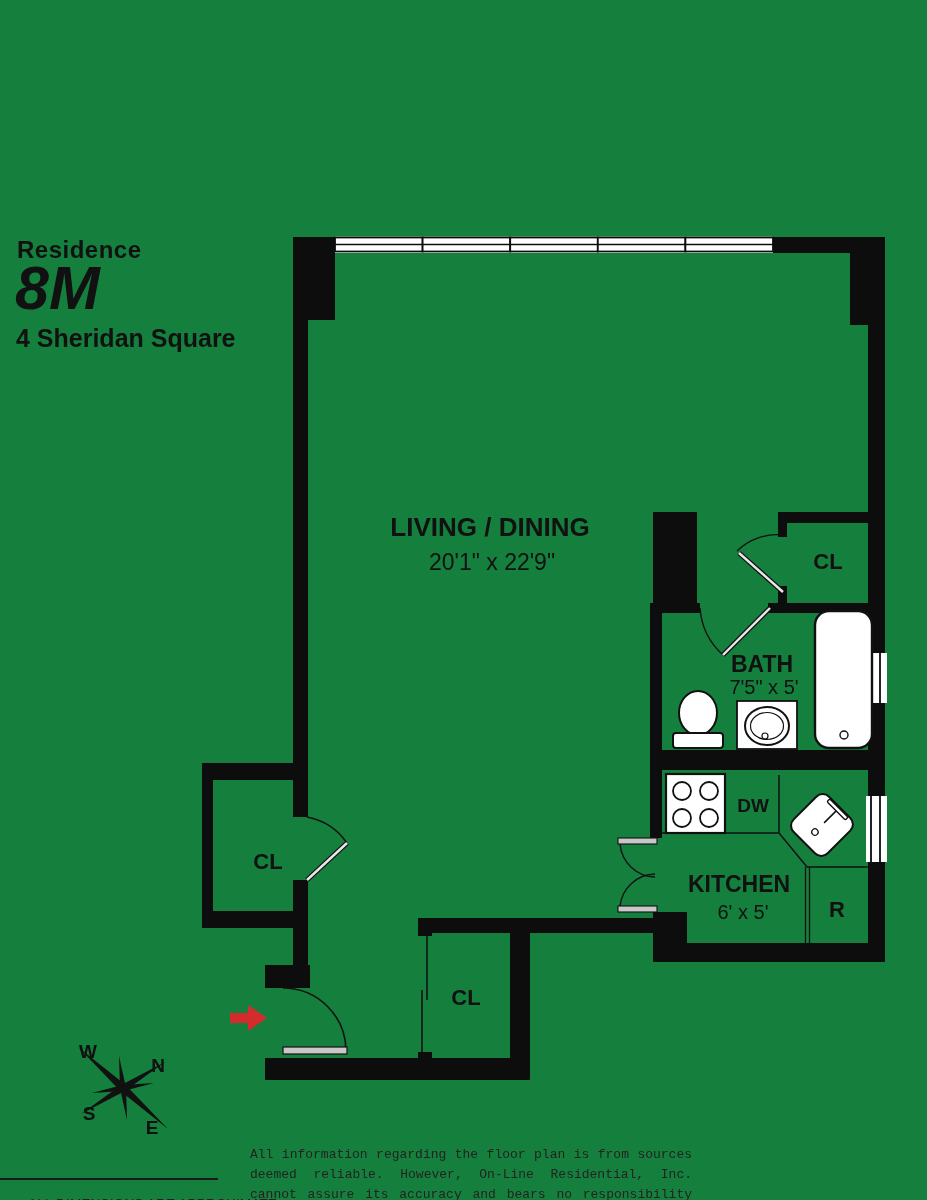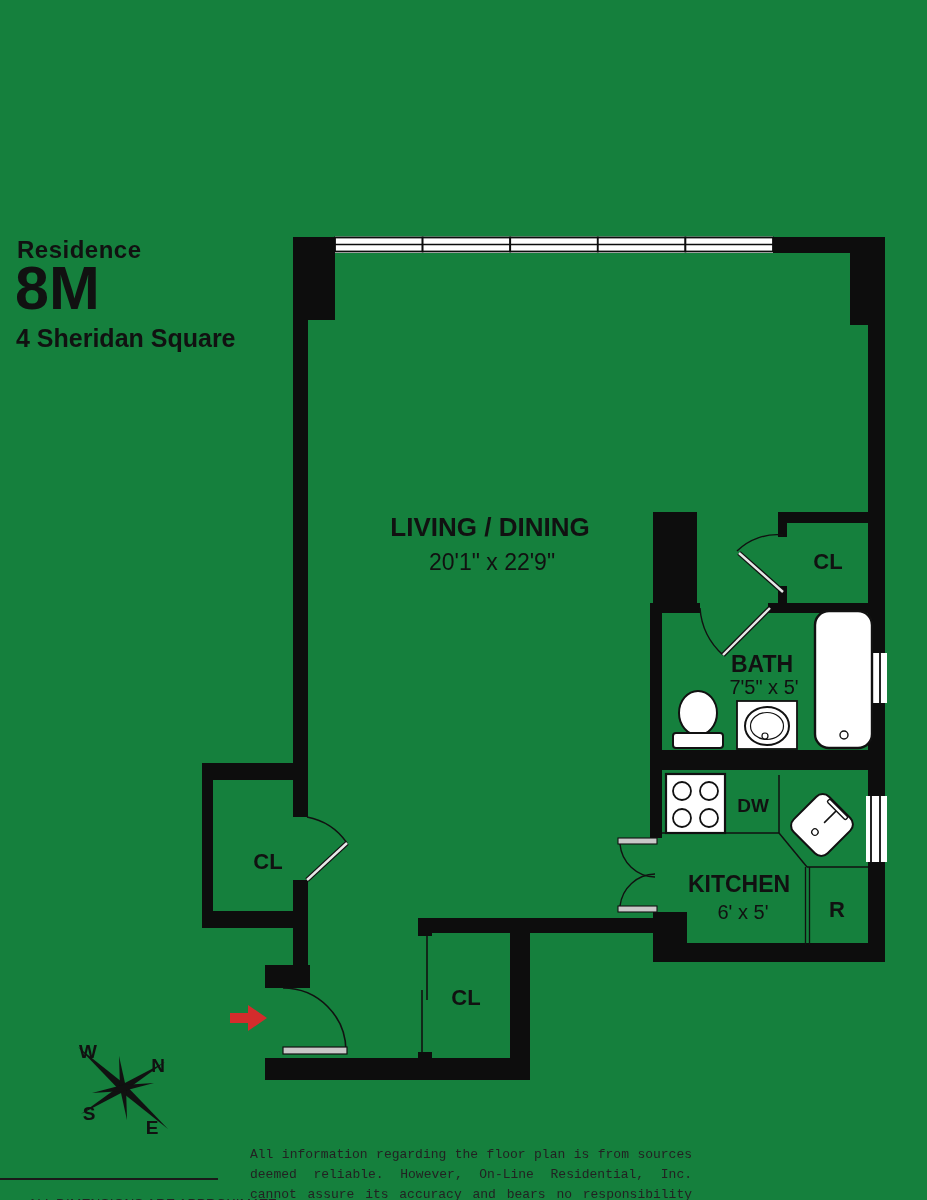--- a/index.html
+++ b/index.html
@@ -1,20 +1,20 @@
 <!DOCTYPE html>
 <html><head>
 <meta charset="utf-8">
 <style>
   html,body{margin:0;padding:0;background:#fff;}
   #page{position:relative;width:927px;height:1200px;background:#15803d;overflow:hidden;
         font-family:"Liberation Sans",sans-serif;color:#111;}
   .abs{position:absolute;}
   .title-label{left:17px;top:236px;font-size:24px;font-weight:bold;letter-spacing:0.5px;}
-  .title-unit{left:15px;top:258px;font-size:61px;font-weight:bold;line-height:1;}
+  .title-unit{left:15px;top:258px;font-size:61px;font-weight:bold;line-height:1;font-style:italic;}
   .title-address{left:16px;top:324px;font-size:25px;font-weight:bold;}
   .dims-note{left:28px;top:1196px;font-size:13.5px;color:#222;letter-spacing:0.2px;}
   .footer-rule{left:0px;top:1178px;width:218px;height:2px;background:#1a1a1a;}
   .disclaimer{left:250px;top:1145px;width:442px;font-size:13px;line-height:1.55;color:#222;
               text-align:justify;text-align-last:justify;font-family:Liberation Mono, monospace;}
   svg{position:absolute;left:0;top:0;}
   svg text{font-family:"Liberation Sans",sans-serif;fill:#111;}
   .room-name{font-size:26px;font-weight:bold;}
   .room-dims{font-size:23px;}
   .room-name-sm{font-size:23px;font-weight:bold;}

